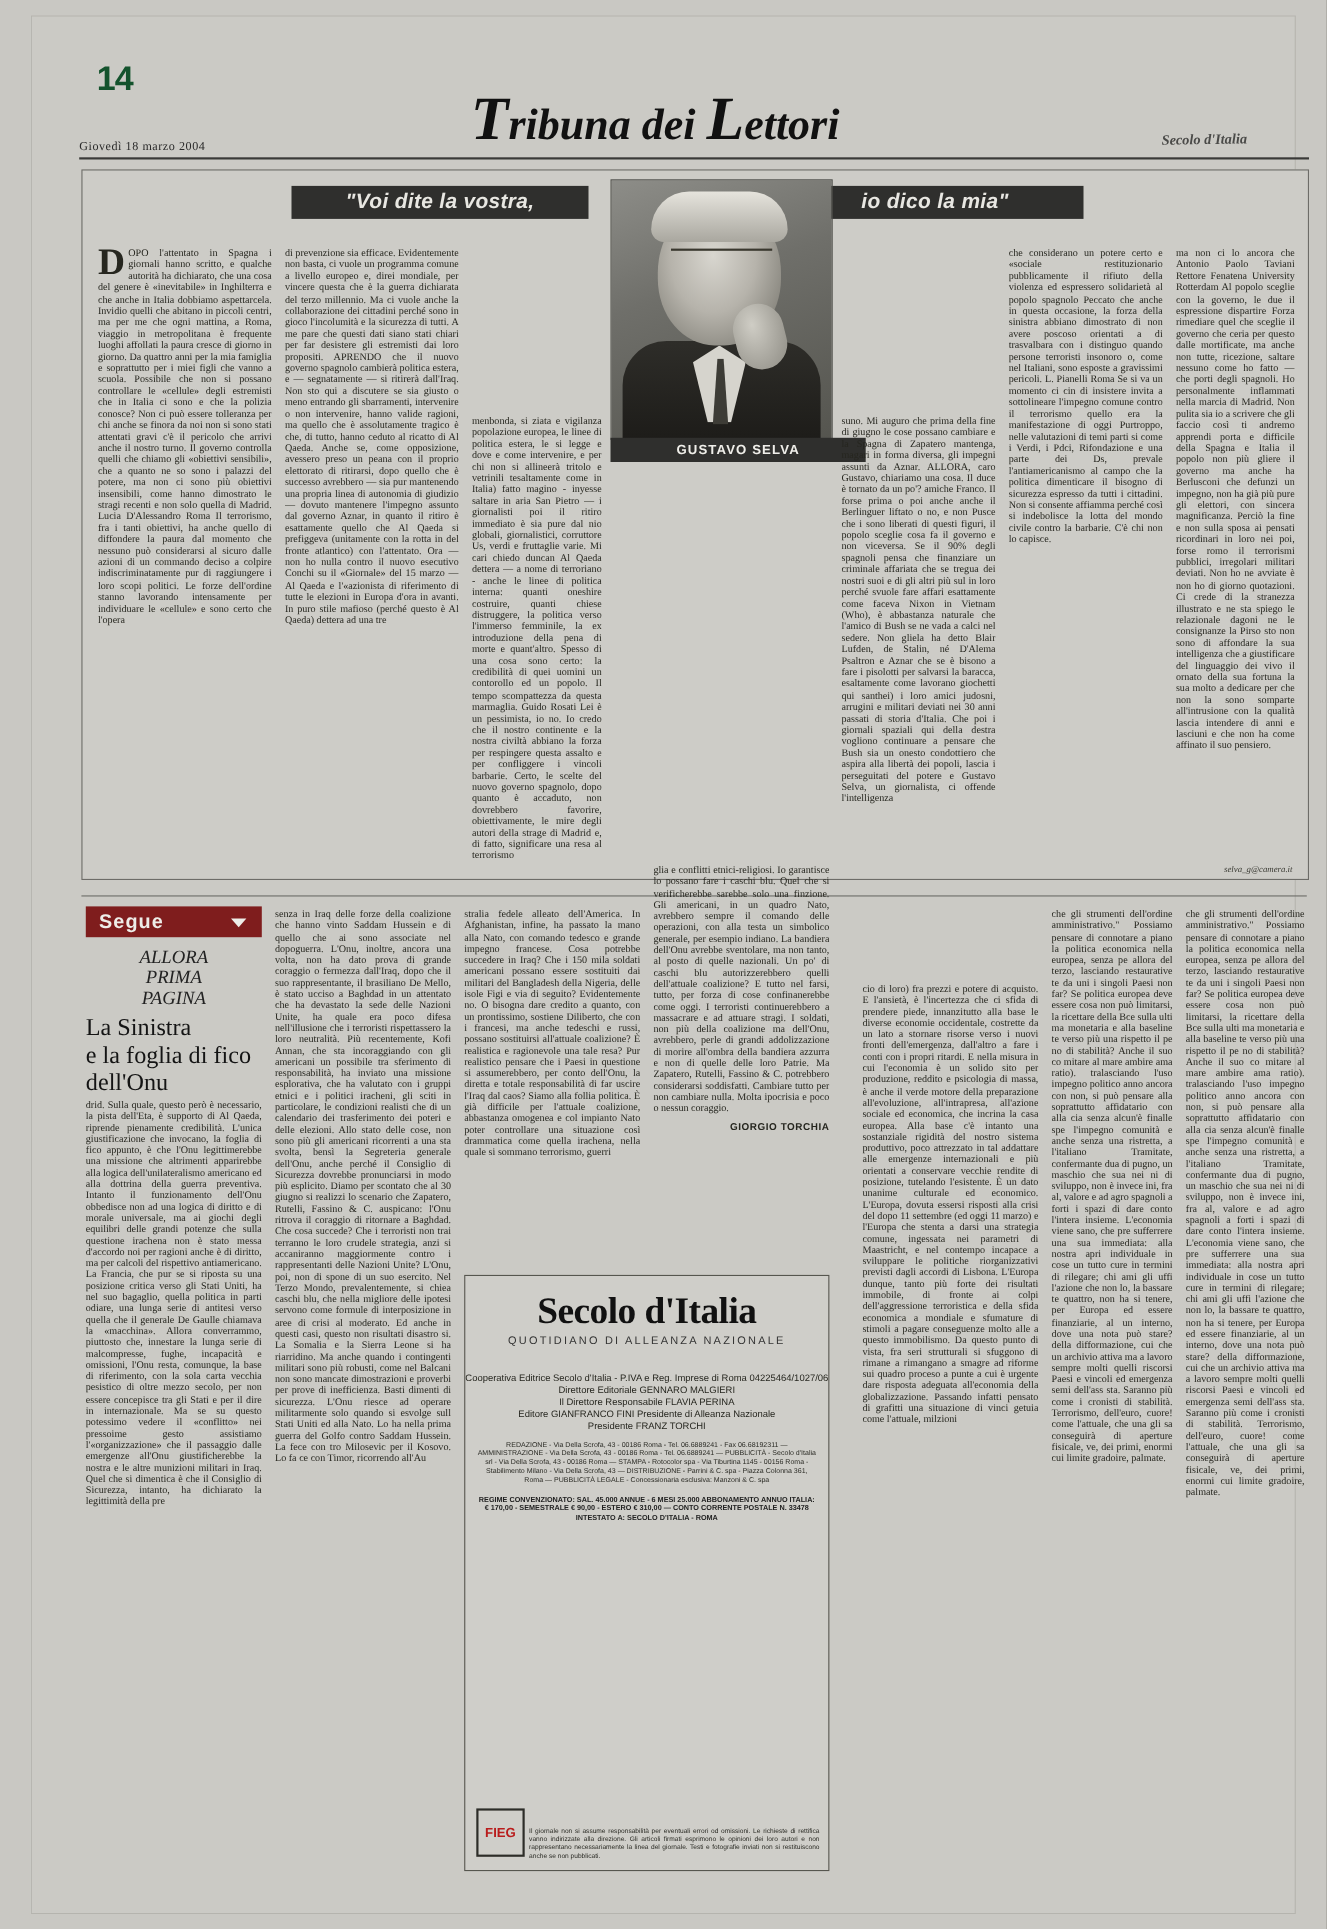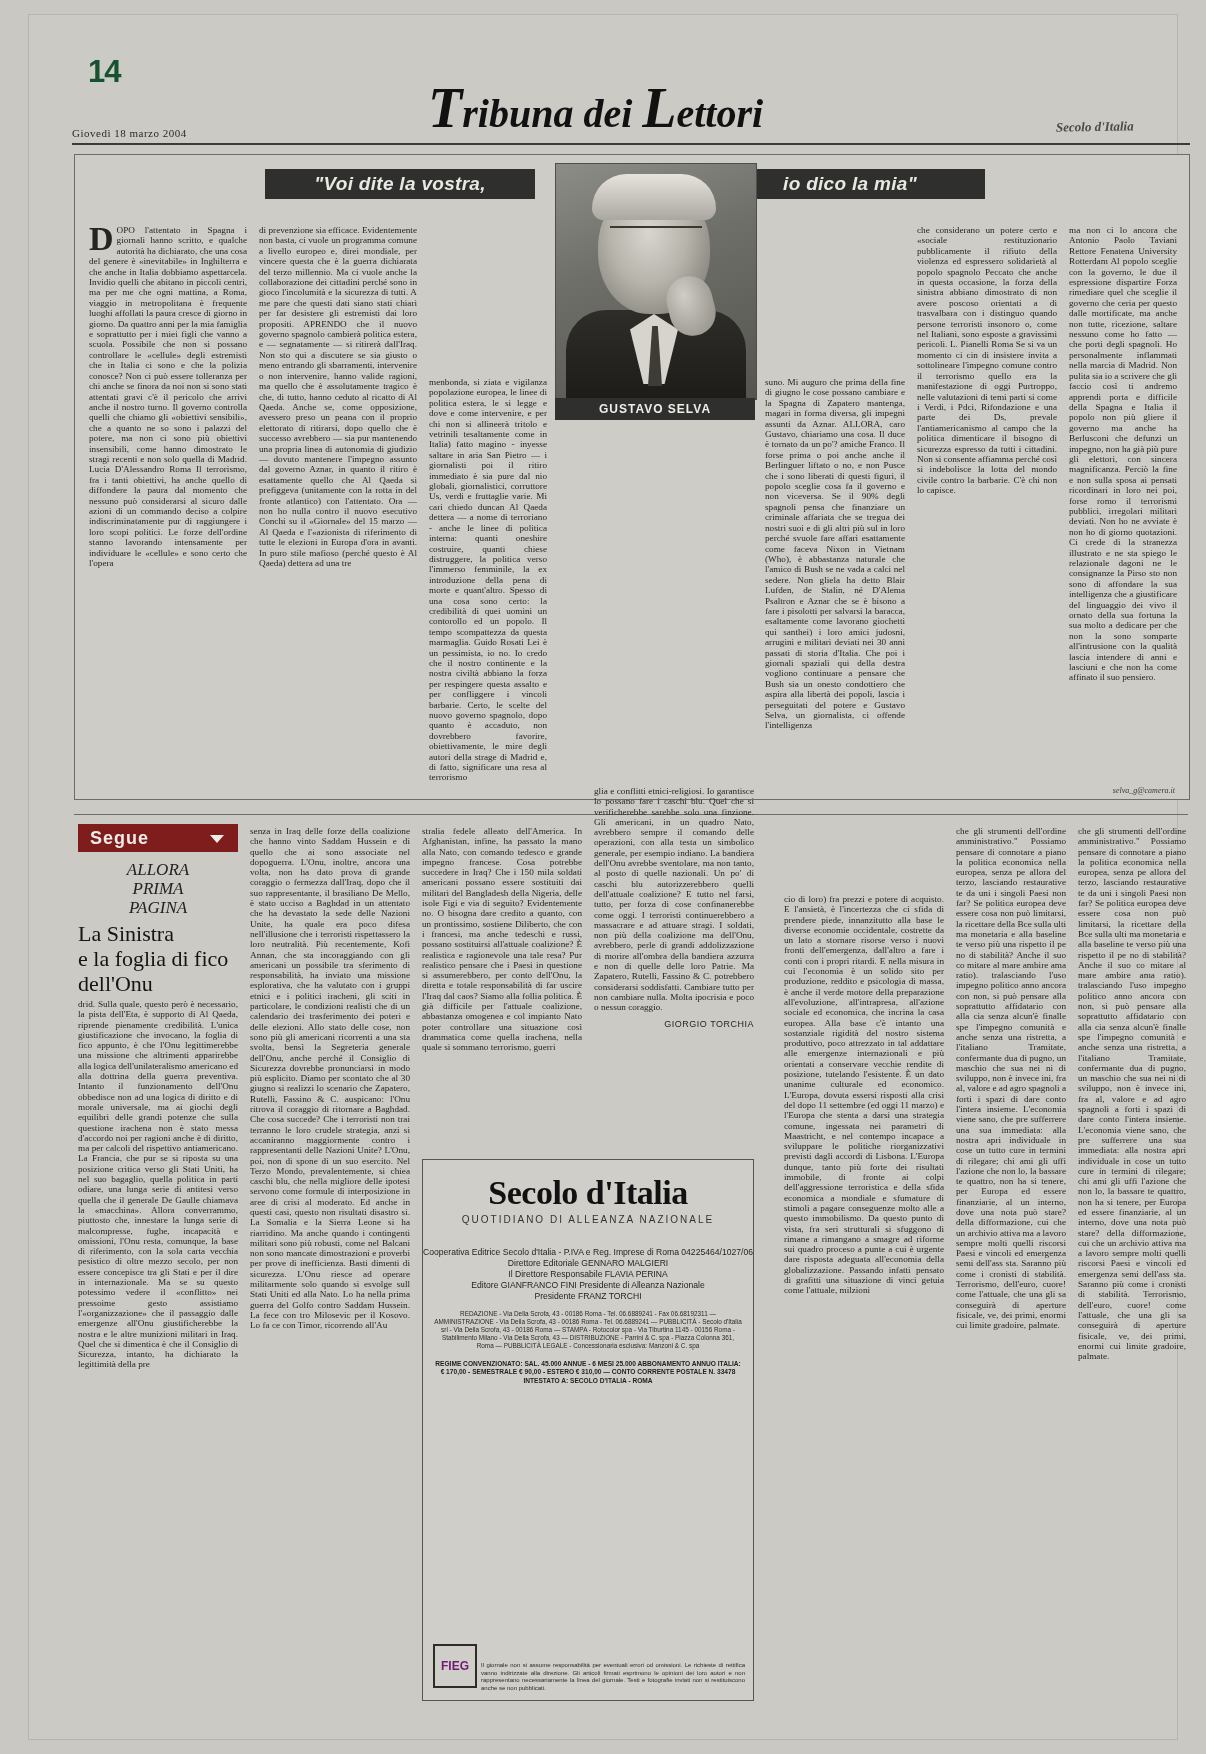--- a/index.html
+++ b/index.html
@@ -87,21 +87,21 @@
   .photo .tie{
     position:absolute;left:92px;top:162px;width:14px;height:60px;background:#3d3c36;
     clip-path:polygon(30% 0,70% 0,100% 100%,0 100%);
   }
   .photo .hand{
     position:absolute;left:112px;top:112px;width:46px;height:60px;border-radius:24px;
     background:radial-gradient(ellipse at 40% 30%,#cfcdc5,#8c8a82);
     transform:rotate(-14deg);
   }
   .caption{
-    position:absolute;left:480px;top:243px;width:200px;height:22px;
+    position:absolute;left:480px;top:243px;width:232px;height:22px;
     background:#2f2f2d;color:#efeee9;
     font-family:"Liberation Sans", sans-serif;font-weight:bold;font-size:12px;
     line-height:22px;text-align:center;letter-spacing:1px;
   }
 
   .col{
     position:absolute;top:0;
     font-size:9.2px;line-height:10.4px;
     text-align:justify;color:#26261f;
     font-family:"Liberation Serif", serif;
@@ -157,21 +157,21 @@
   .l4{left:566px;top:772px;width:160px;height:520px;}
   .l5{left:756px;top:880px;width:160px;height:800px;}
   .l6{left:928px;top:812px;width:110px;height:872px;}
   .l7{left:1050px;top:812px;width:108px;height:872px;}
 
   .bombe-title{
     position:absolute;left:756px;top:812px;width:168px;
     font-size:22px;line-height:26px;color:#141414;font-family:"Liberation Serif", serif;
   }
   .author-right{
-    font-family:"Liberation Sans", sans-serif;font-weight:normal;font-size:9px;
+    font-family:"Liberation Sans", sans-serif;font-weight:bold;font-size:9px;
     text-align:right;margin-top:6px;letter-spacing:.5px;
   }
 
   
   .ad{
     position:absolute;left:394px;top:1145px;width:330px;height:540px;
     border:1px solid #56564f;background:#cfcec9;
   }
   .ad h1{
     margin:14px 0 2px;text-align:center;
@@ -186,21 +186,21 @@
     text-align:center;font-size:8.6px;line-height:11px;color:#26261f;
     font-family:"Liberation Sans", sans-serif;
   }
   .ad .block{
     margin:8px 10px 0;text-align:center;font-size:6.4px;line-height:8px;color:#2b2b25;
     font-family:"Liberation Sans", sans-serif;
   }
   .ad .fiegbox{
     position:absolute;left:10px;bottom:12px;width:40px;height:40px;
     border:2px solid #2d2d28;display:flex;align-items:center;justify-content:center;
-    font-family:"Liberation Sans", sans-serif;font-weight:bold;font-size:12px;color:#701a75;
+    font-family:"Liberation Sans", sans-serif;font-weight:bold;font-size:12px;color:#b91c1c;
   }
   .ad .fineprint{
     position:absolute;left:58px;right:8px;bottom:8px;font-size:6px;line-height:7.4px;
     text-align:justify;color:#2b2b25;font-family:"Liberation Sans", sans-serif;
   }
   .ad .abbon{
     margin:10px 10px 0;text-align:center;font-size:6.6px;line-height:8.4px;color:#222;
     font-family:"Liberation Sans", sans-serif;font-weight:bold;
   }
 </style>

